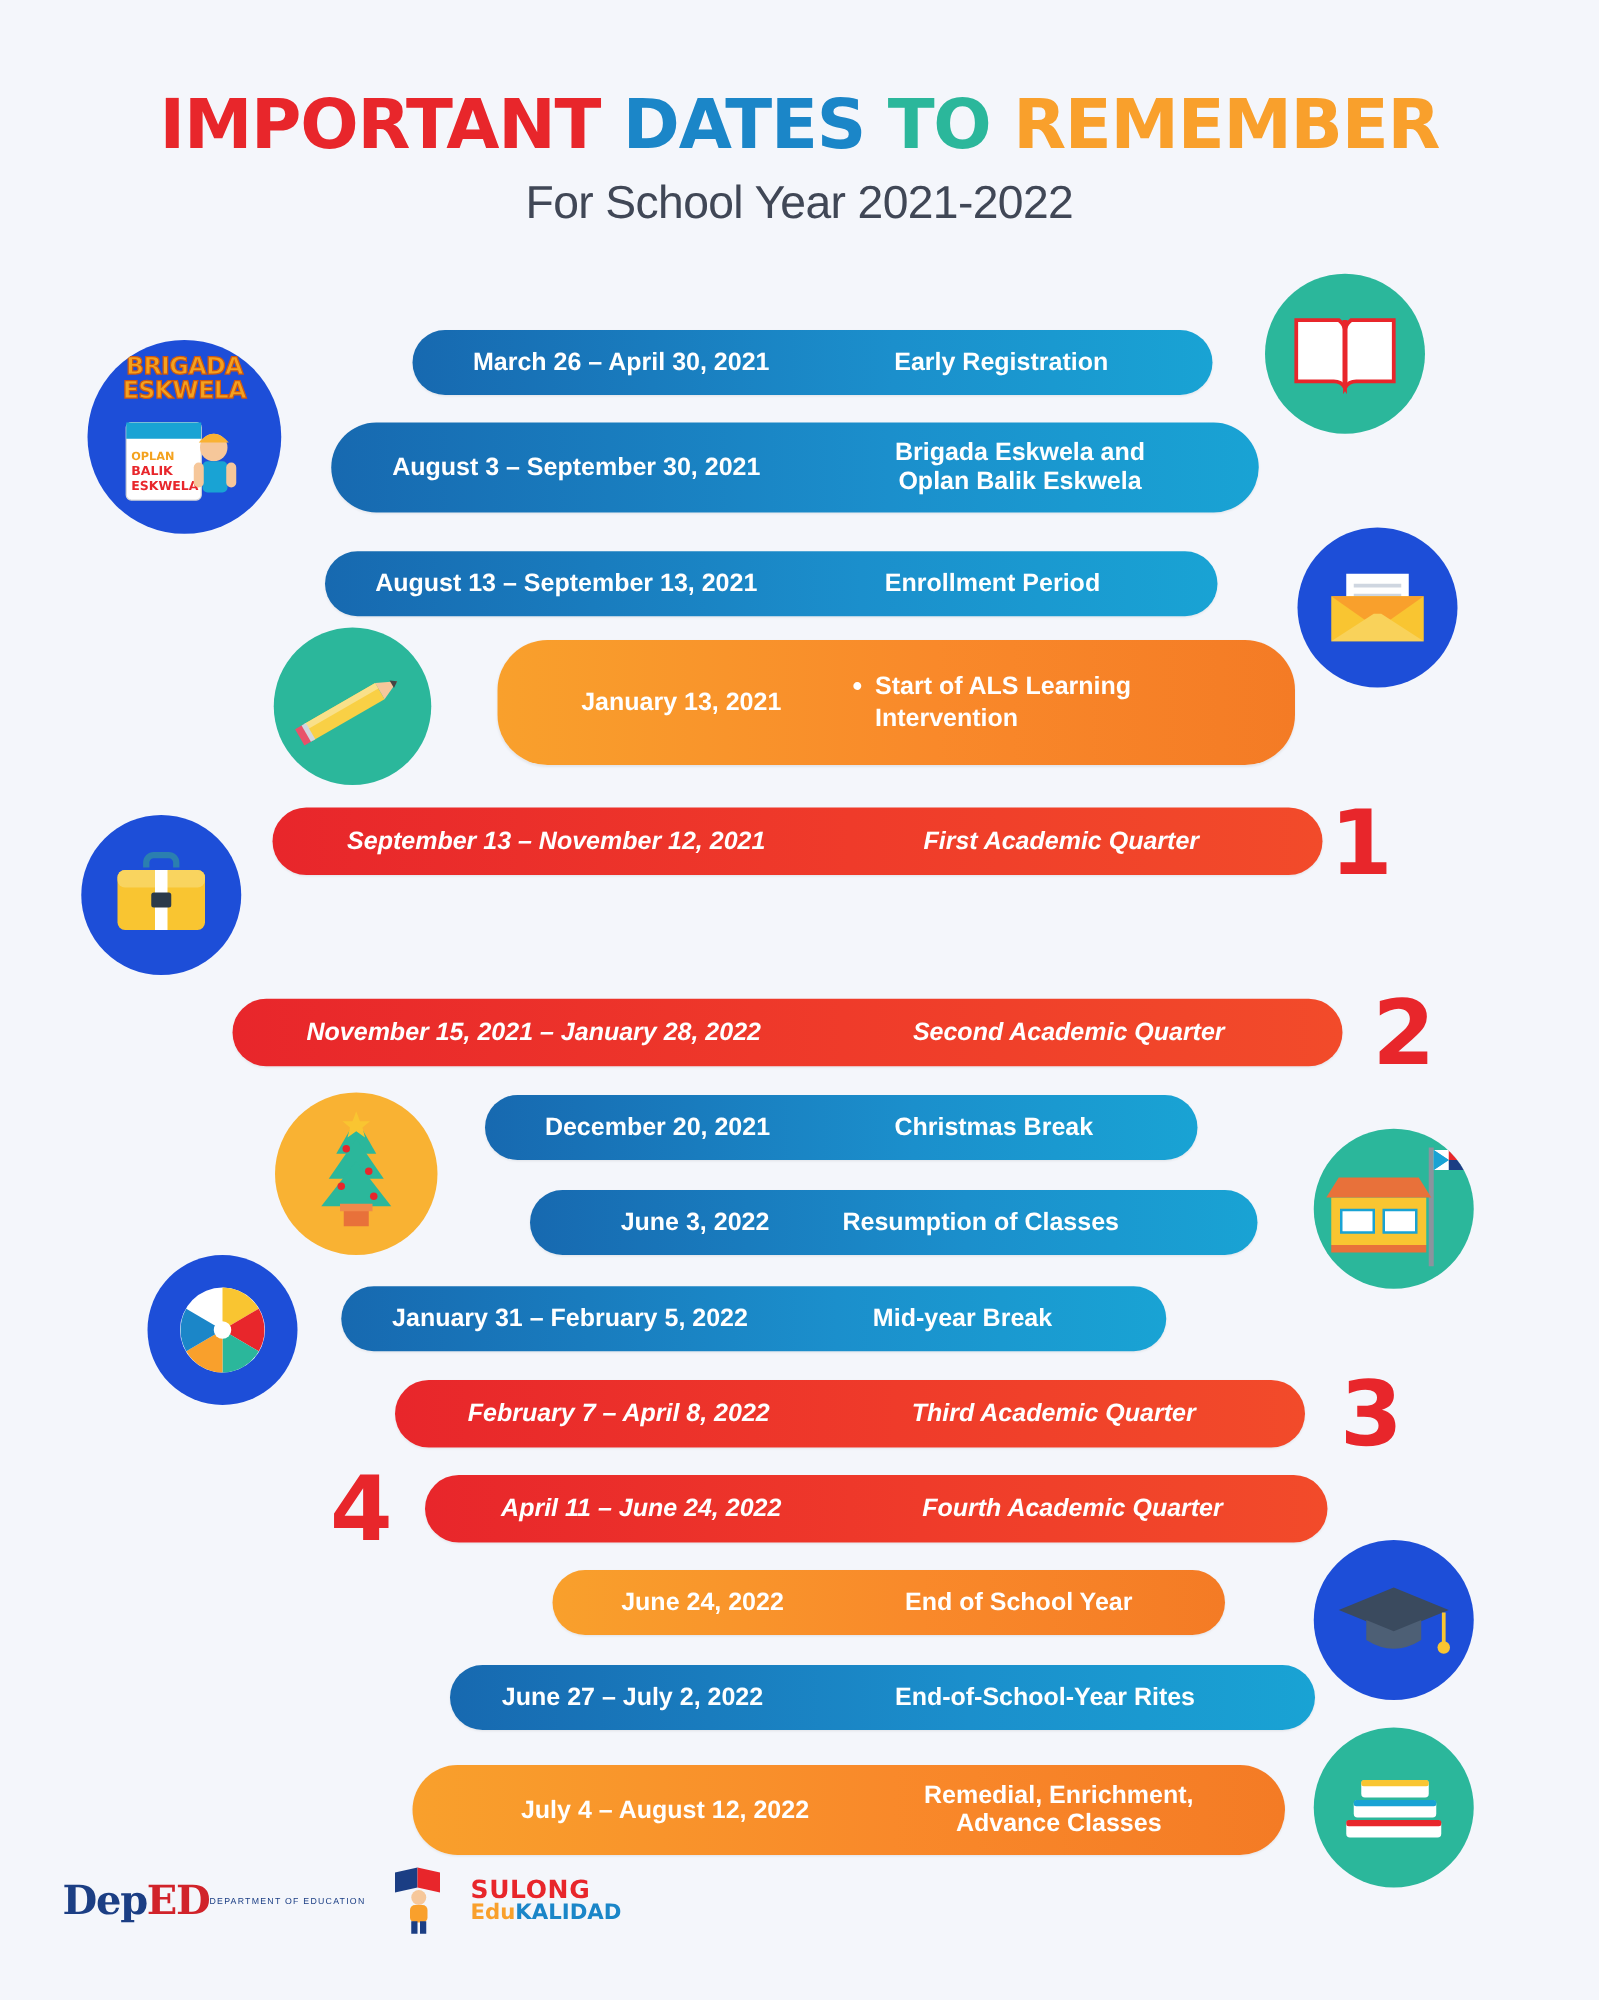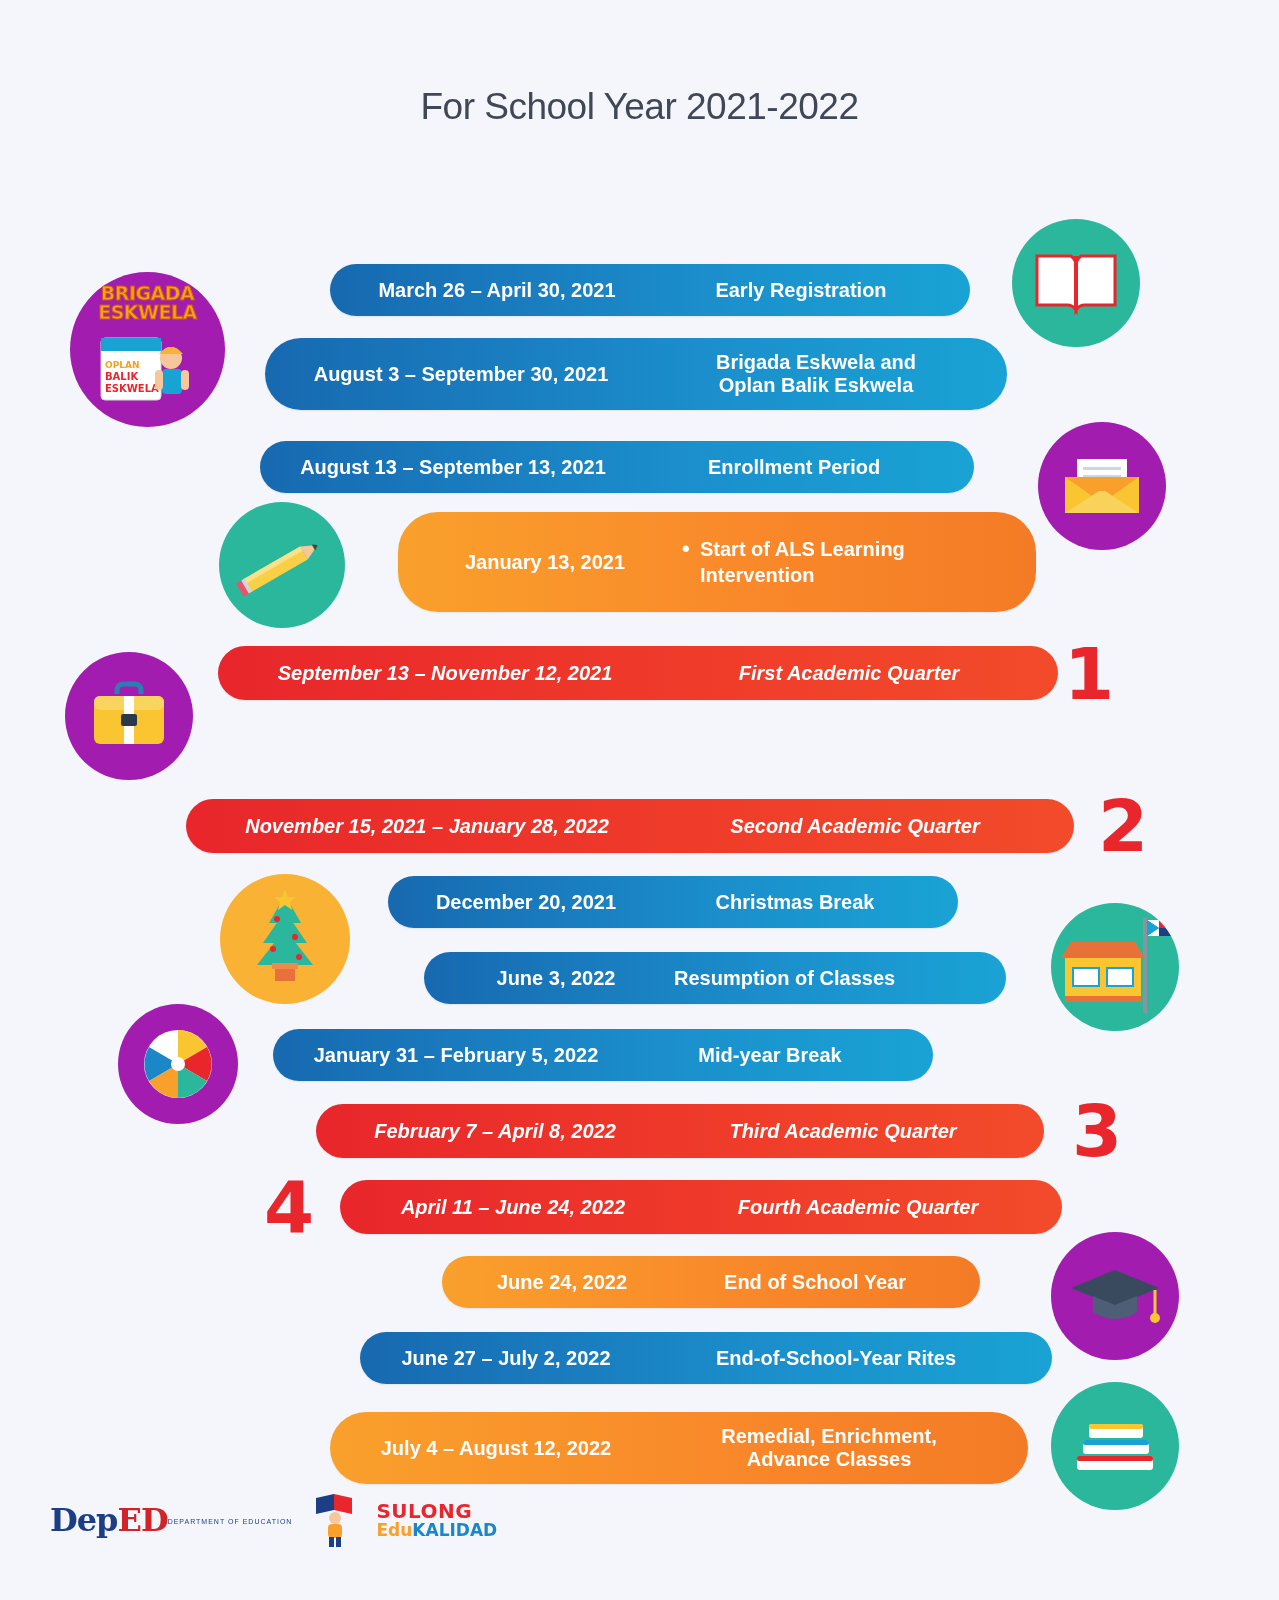--- a/index.html
+++ b/index.html
@@ -94,21 +94,21 @@
   
   .circ {
     position: absolute;
     border-radius: 50%;
     display: flex;
     align-items: center;
     justify-content: center;
     overflow: hidden;
   }
   .c-teal  { background: #2bb79b; }
-  .c-cyan  { background: #a21caf; }
+  .c-cyan  { background: #1d4ed8; }
   .c-amber { background: #f9b233; }
 
   
   .brigada-txt {
     font-family: "DejaVu Sans", sans-serif;
     font-weight: bold;
     font-size: 19px;
     color: #f4a21e;
     text-align: center;
     line-height: 1;
@@ -127,20 +127,23 @@
   .sulong-2 { font-size: 17px; font-weight: bold; font-family: "DejaVu Sans", sans-serif; }
   .sulong-2 .edu { color: #f9a02c; }
   .sulong-2 .kal { color: #1b86c8; }
 </style>
 </head>
 <body>
 
 <div class="page">
 
   <div class="title-wrap">
+    <div class="title">
+      <span class="t-red">IMPORTANT </span><span class="t-blue">DATES </span><span class="t-teal">TO </span><span class="t-orange">REMEMBER</span>
+    </div>
     <div class="subtitle">For School Year 2021-2022</div>
   </div>
 
   <div class="circ c-cyan" style="left:70px; top:272px; width:155px; height:155px;">
     <div style="display:flex;flex-direction:column;align-items:center;justify-content:flex-start;padding-top:12px;width:100%;height:100%;">
       <div class="brigada-txt">BRIGADA</div>
       <div class="brigada-txt">ESKWELA</div>
       <svg width="110" height="90" viewBox="0 0 110 90">
         <rect x="8" y="16" width="60" height="62" rx="4" fill="#ffffff" stroke="#d8d8d8"></rect>
         <rect x="8" y="16" width="60" height="13" fill="#19a3d4"></rect>
@@ -336,21 +339,21 @@
       <div class="date" style="width:226px;">June 24, 2022</div>
       <div class="label" style="flex:1; text-align:center;">End of School Year</div>
     </div>
 
     <div class="row g-blue" style="left:360px; top:1332px; width:692px; height:52px;">
       <div class="date" style="width:278px;">June 27 – July 2, 2022</div>
       <div class="label" style="flex:1; text-align:center;">End-of-School-Year Rites</div>
     </div>
 
     <div class="row g-orange" style="left:330px; top:1412px; width:698px; height:72px;">
-      <div class="date" style="width:318px;">July 4 – August 12, 2022</div>
+      <div class="date" style="width:318px;margin-left:36px;">July 4 – August 12, 2022</div>
       <div class="label" style="flex:1; text-align:center; white-space:pre-line;">Remedial, Enrichment,
 Advance Classes</div>
     </div>
 
   </div>
 
   <div class="footer">
     <div class="deped-logo">
       <div class="deped-word"><span>Dep</span><span class="red">ED</span></div>
       <div class="deped-sub">DEPARTMENT OF EDUCATION</div>

